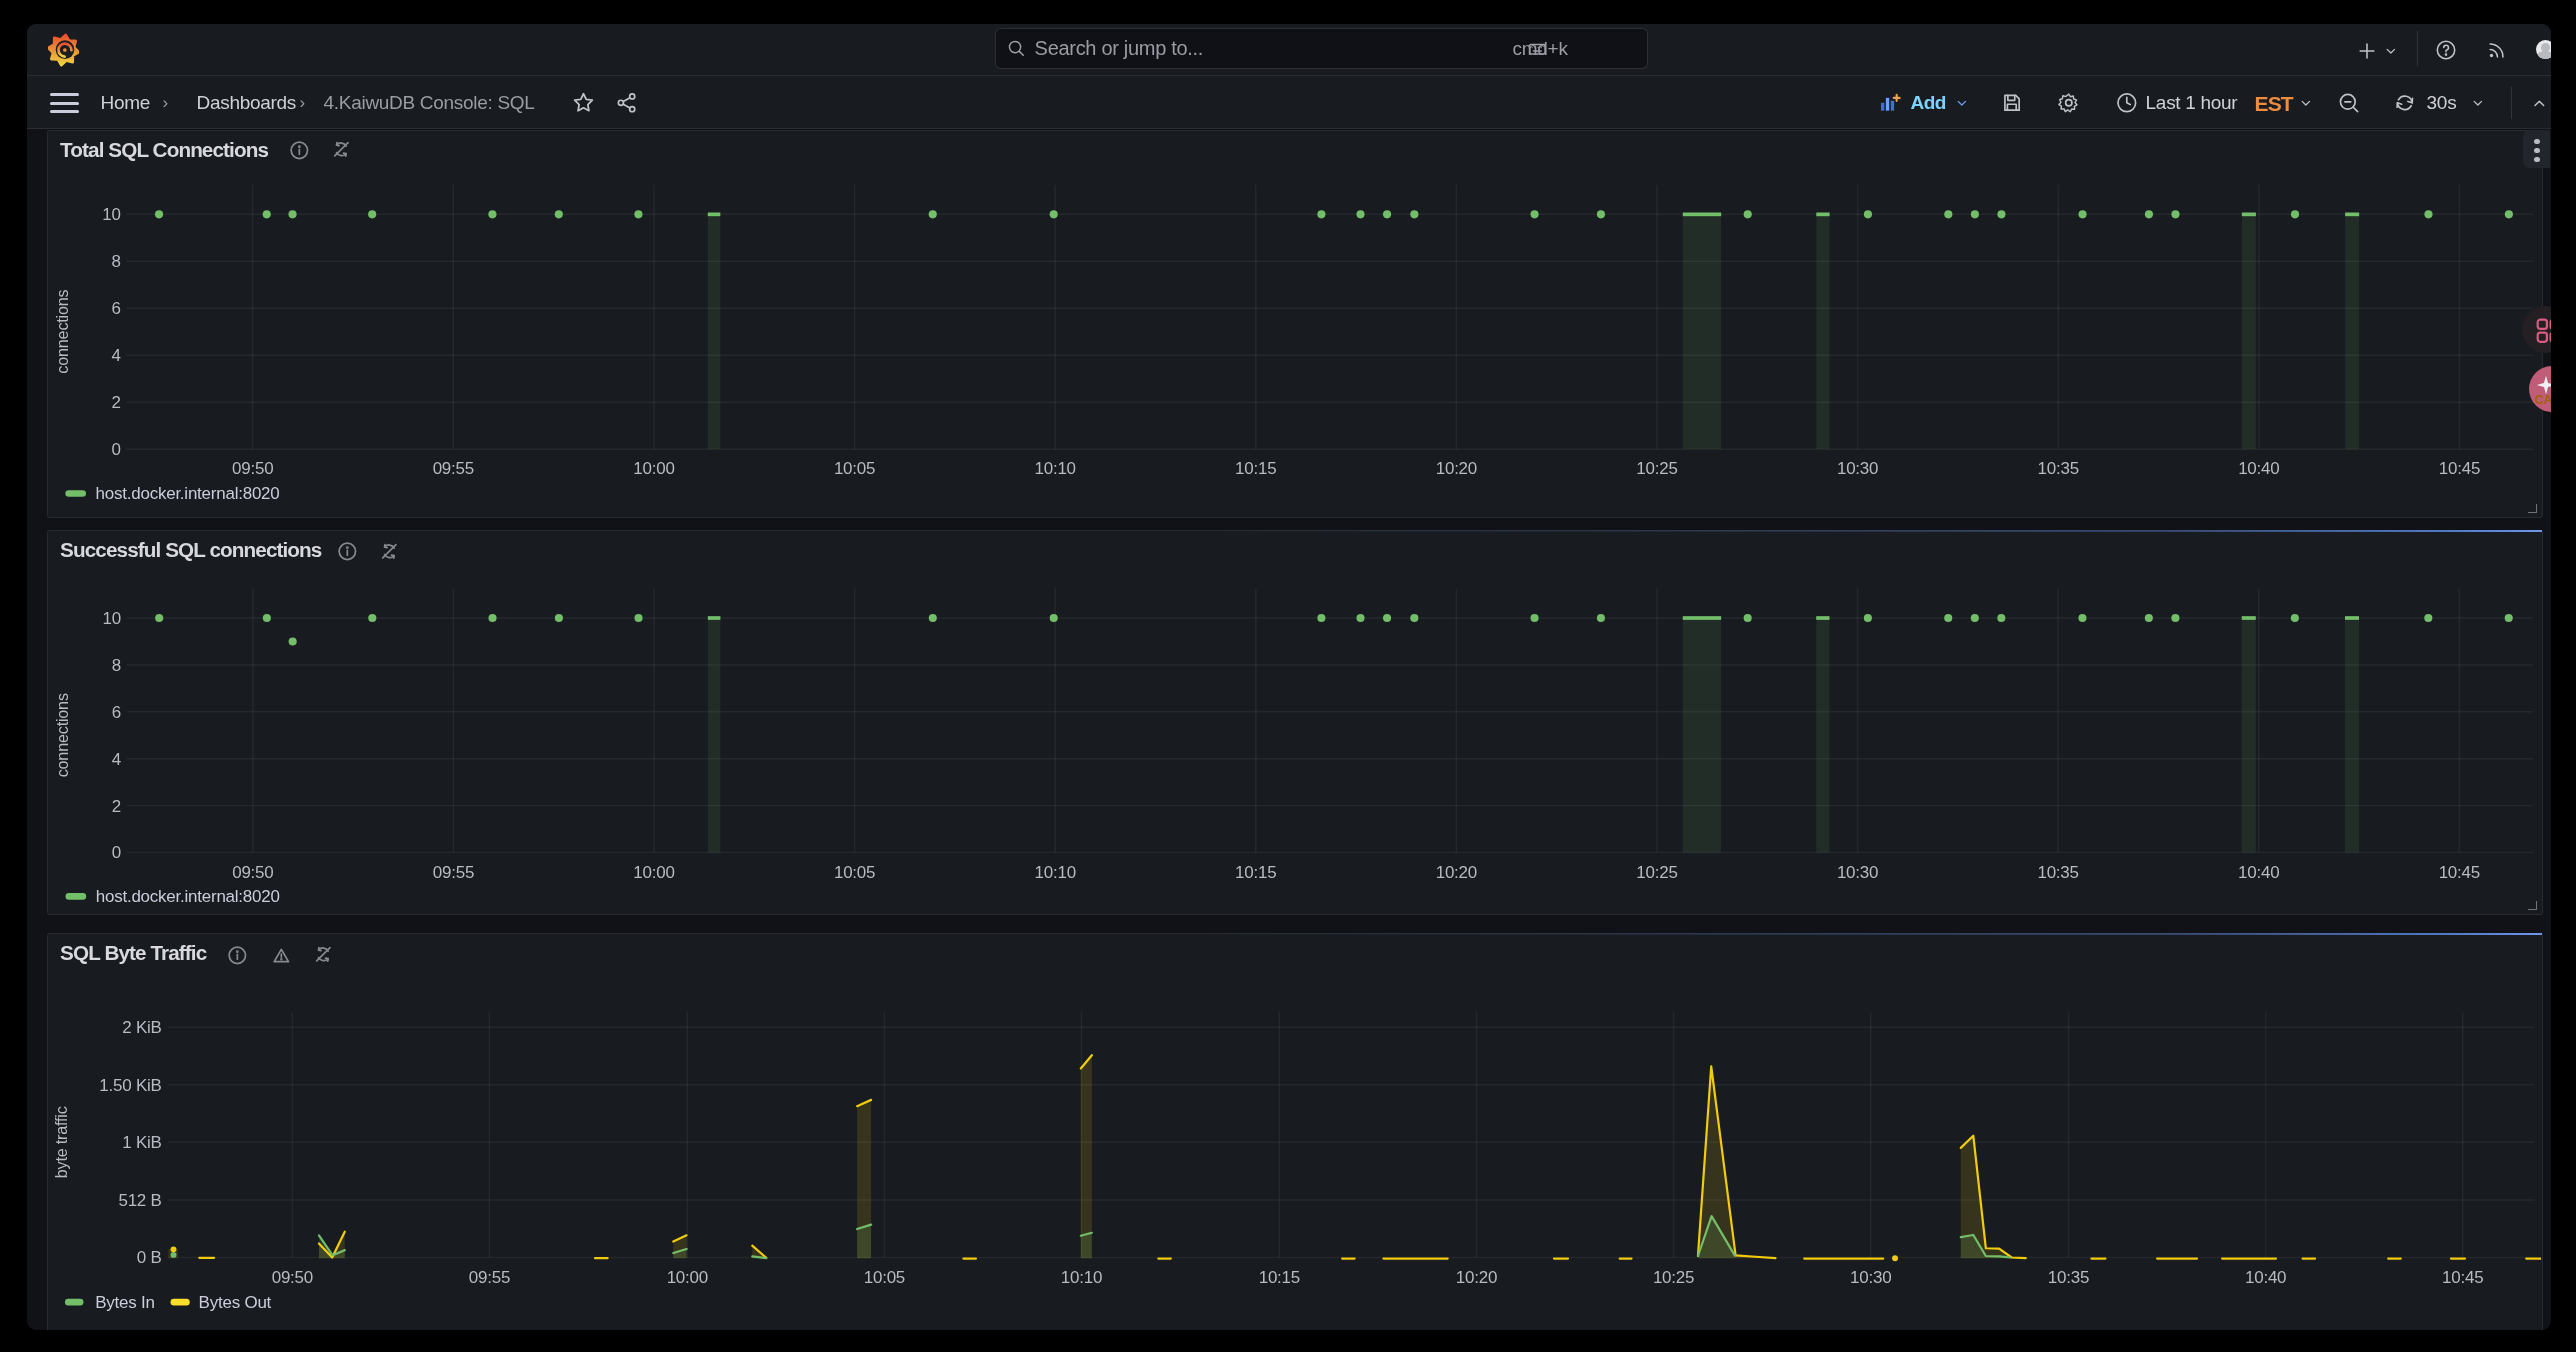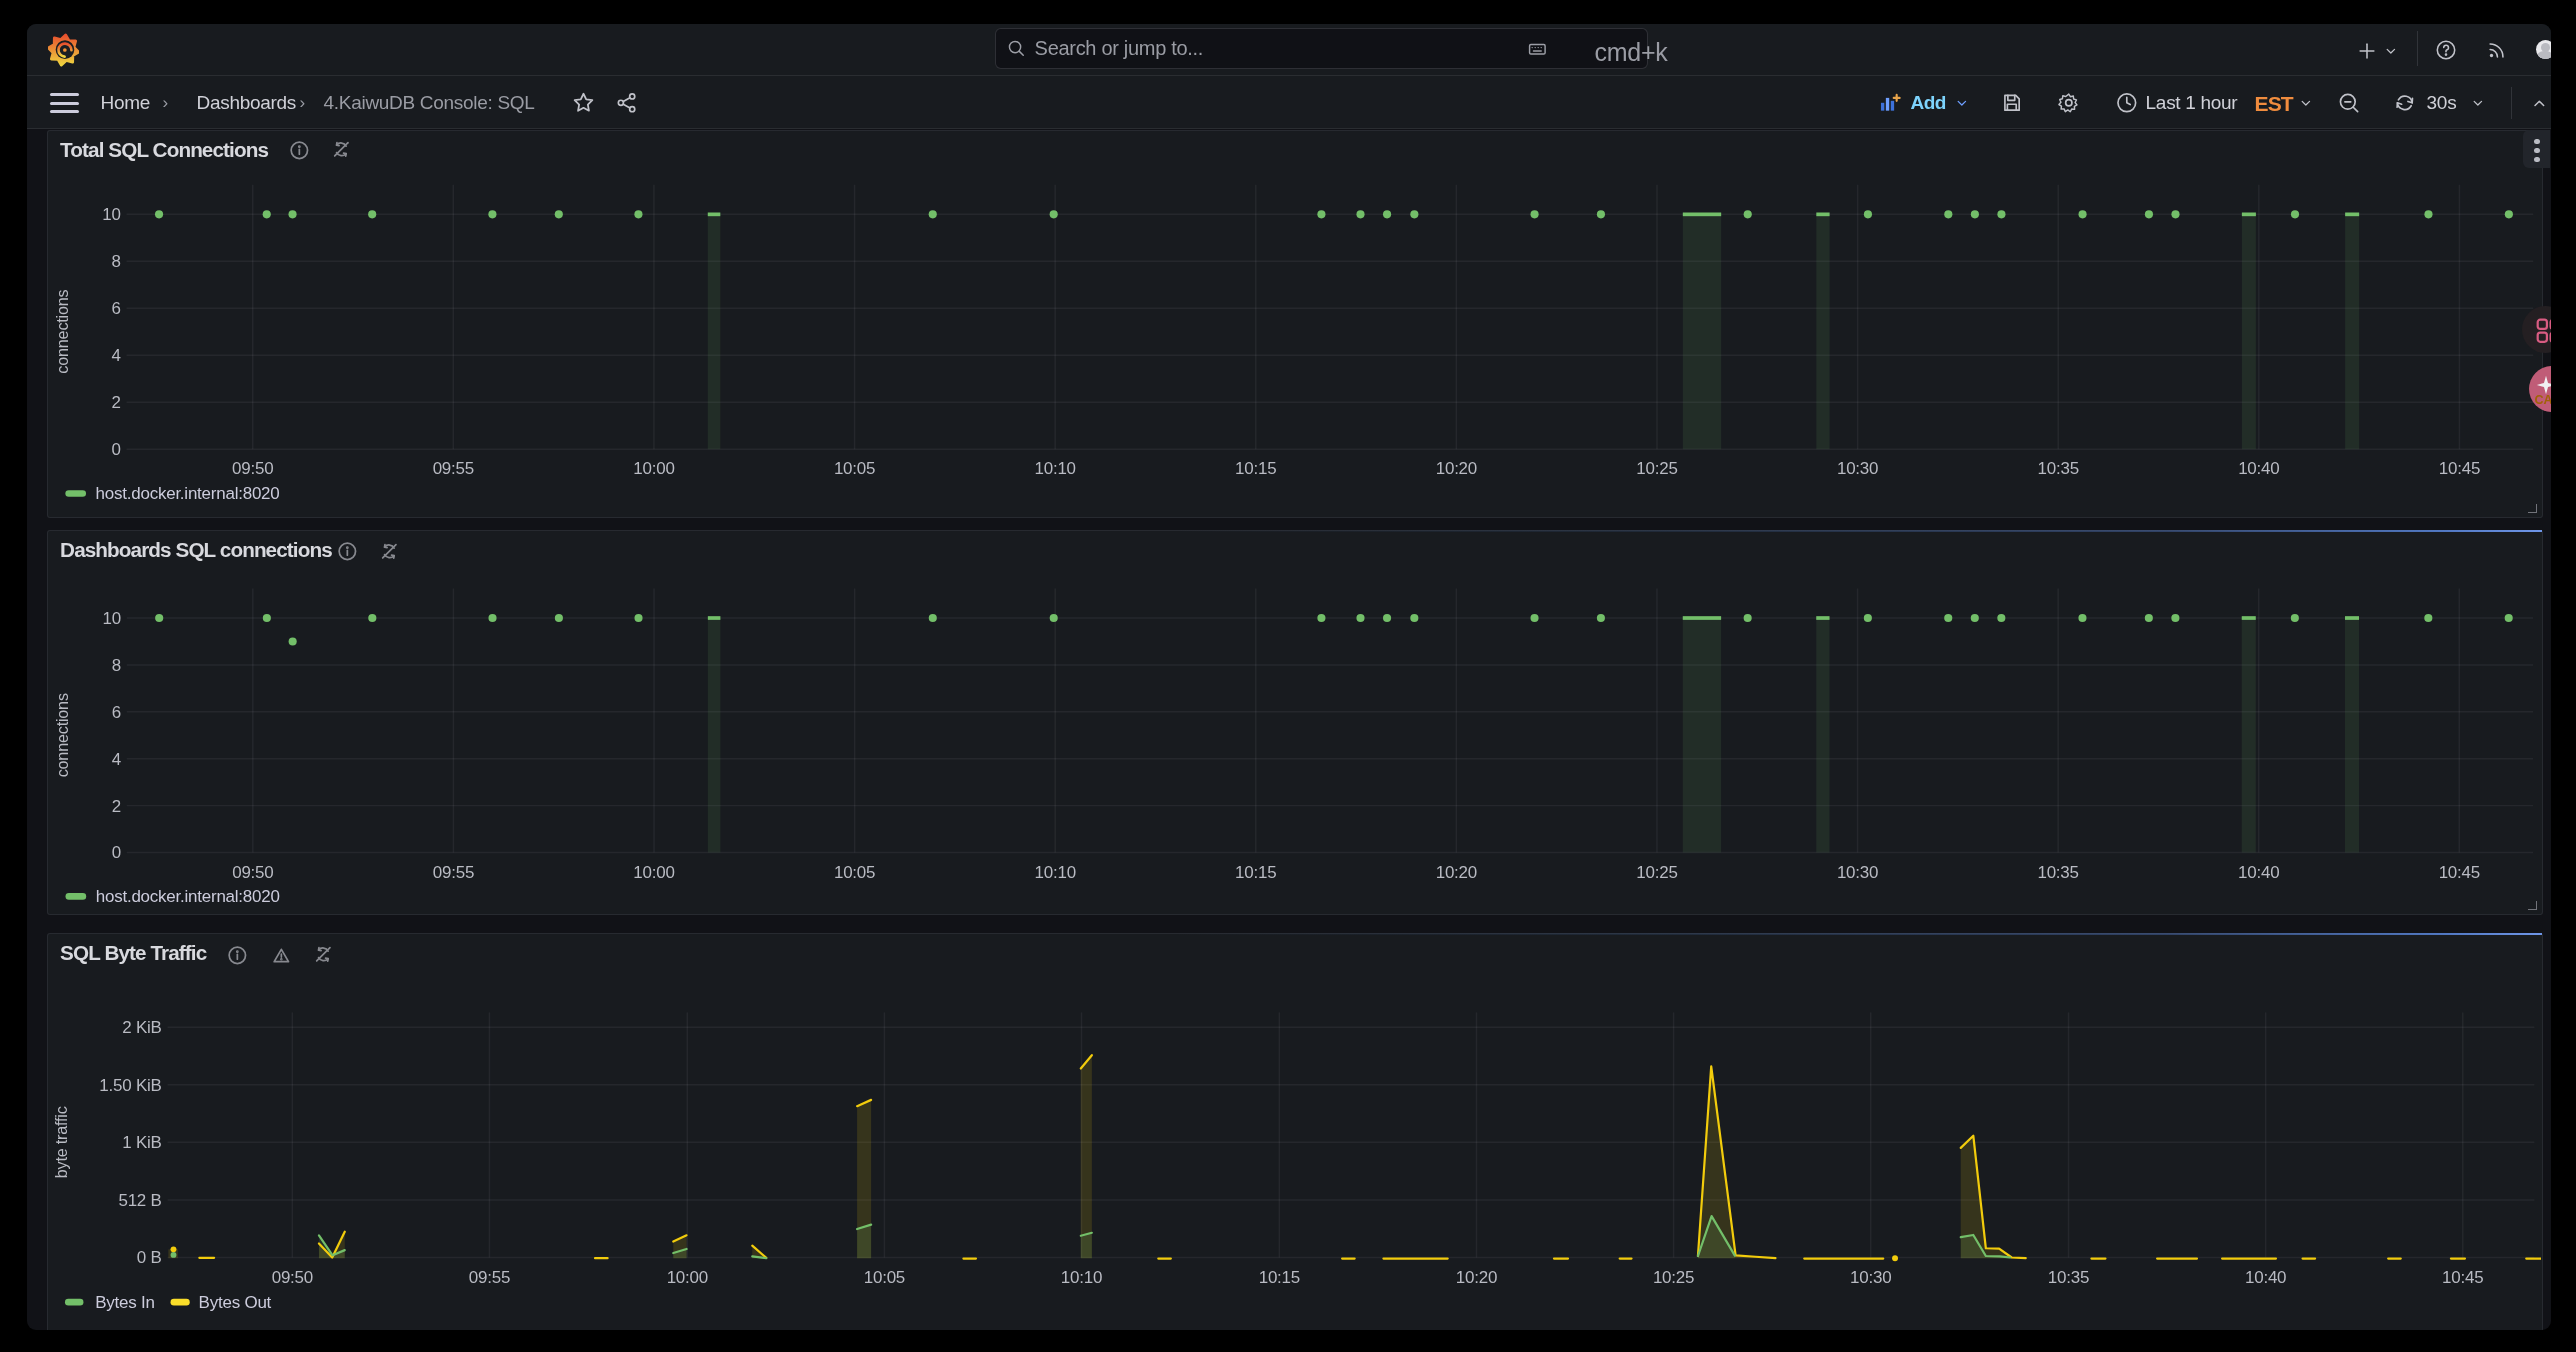--- a/index.html
+++ b/index.html
@@ -33,21 +33,21 @@
     </svg>
 <div class="txt sec" style="left:1008px;top:13.3px;font-size:20px">Search or jump to...</div>
 <svg style="position:absolute;left:1500px;top:14.8px" width="20.7" height="20.7" viewBox="0 0 24 24" fill="none" stroke="#9d9fa7" stroke-width="1.7" stroke-linecap="round">
       <rect x="3" y="6.5" width="18" height="11" rx="1.5"></rect>
       <line x1="6" y1="10" x2="6" y2="10"></line>
       <line x1="9.5" y1="10" x2="9.5" y2="10"></line>
       <line x1="13" y1="10" x2="13" y2="10"></line>
       <line x1="16.5" y1="10" x2="16.5" y2="10"></line>
       <line x1="7.5" y1="14" x2="16.5" y2="14"></line>
     </svg>
-<div class="txt sec" style="left:1568px;top:14px;font-size:25px">cmd+k</div>
+<div class="txt sec" style="left:1486px;top:14px;font-size:19px">cmd+k</div>
 <svg style="position:absolute;left:2329px;top:15.5px;color:#c0c2c9" width="22" height="22" viewBox="0 0 24 24" fill="none" stroke="#c0c2c9" stroke-width="1.7" stroke-linecap="round" stroke-linejoin="round">
       <line x1="12" y1="4.5" x2="12" y2="19.5"></line>
       <line x1="4.5" y1="12" x2="19.5" y2="12"></line>
     </svg>
 <svg style="position:absolute;left:2355px;top:17.7px;color:#c0c2c9" width="17.7" height="17.7" viewBox="0 0 24 24" fill="none" stroke="#c0c2c9" stroke-width="1.7" stroke-linecap="round" stroke-linejoin="round">
       <path d="M7 10 L12 15 L17 10"></path>
     </svg>
 <div style="position:absolute;left:2390px;top:7.4px;width:1.5px;height:35px;background:rgba(204,204,220,0.14)"></div>
 <svg style="position:absolute;left:2408px;top:14.8px;color:#c0c2c9" width="22" height="22" viewBox="0 0 24 24" fill="none" stroke="#c0c2c9" stroke-width="1.7" stroke-linecap="round" stroke-linejoin="round">
       <circle cx="12" cy="12" r="9.5"></circle>
@@ -217,21 +217,21 @@
 <circle cx="3045" cy="113" r="5.5" fill="#73bf69"></circle>
 <circle cx="3226" cy="113" r="5.5" fill="#73bf69"></circle>
 <circle cx="3335" cy="113" r="5.5" fill="#73bf69"></circle>
 <rect x="22" y="487" width="28" height="9" rx="4.5" fill="#73bf69"></rect>
 <text x="63" y="499" font-size="23" fill="#ccccdc" letter-spacing="-0.3">host.docker.internal:8020</text>
 </svg>
 <div class="rsz"></div>
 </div>
 <div class="panel" style="top:506px;height:385px">
 <div class="bluetop"></div>
-<div class="ptitle">Dashboards SQL connections</div>
+<div class="ptitle">Successful SQL connections</div>
 <svg style="position:absolute;left:289px;top:10.3px;color:#87898f" width="20.7" height="20.7" viewBox="0 0 24 24" fill="none" stroke="#87898f" stroke-width="2" stroke-linecap="round" stroke-linejoin="round">
         <circle cx="12" cy="12" r="9.5"></circle>
         <line x1="12" y1="11" x2="12" y2="16.5"></line>
         <circle cx="12" cy="7.8" r="0.6" fill="currentcolor"></circle>
       </svg>
 <svg style="position:absolute;left:331px;top:9.6px;color:#87898f" width="20.7" height="20.7" viewBox="0 0 24 24" fill="none" stroke="#87898f" stroke-width="2" stroke-linecap="round" stroke-linejoin="round">
         <path d="M17.5 8.3 A 6.6 6.6 0 0 0 6.6 6.9"></path>
         <path d="M6.9 4.1 L6.4 7.1 L9.4 7.6"></path>
         <path d="M6.5 15.7 A 6.6 6.6 0 0 0 17.4 17.1"></path>
         <path d="M17.1 19.9 L17.6 16.9 L14.6 16.4"></path>

